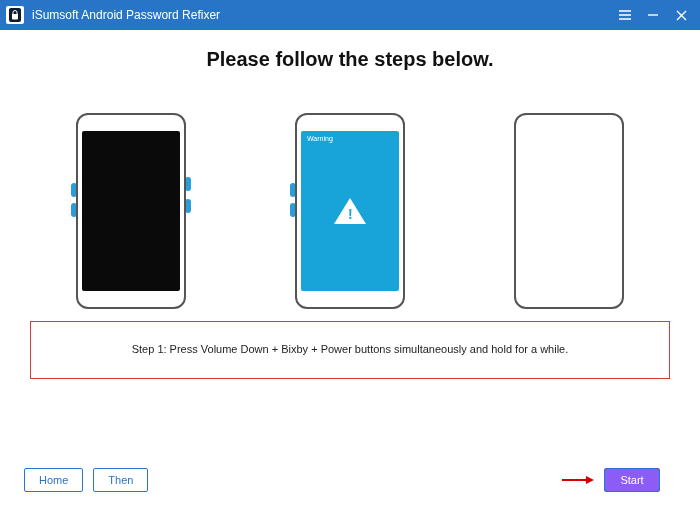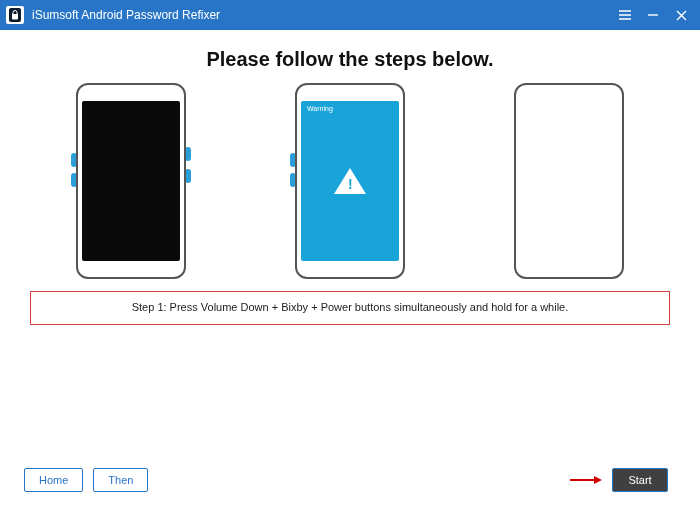--- a/index.html
+++ b/index.html
@@ -4,44 +4,44 @@
 <style>
 * { margin: 0; padding: 0; box-sizing: border-box; }
 body { width: 700px; height: 506px; font-family: Arial, sans-serif; background: #fff; position: relative; }
 .titlebar { height: 30px; background: #2875c7; display: flex; align-items: center; padding: 0 6px; color: #fff; }
 .app-icon { width: 18px; height: 18px; background: #fff; border-radius: 2px; display: flex; align-items: center; justify-content: center; margin-right: 8px; }
 .app-icon-inner { width: 12px; height: 14px; background: #0b1b2b; border-radius: 2px; display: flex; align-items: center; justify-content: center; }
 .title-text { font-size: 12px; font-weight: 400; }
 .win-controls { margin-left: auto; display: flex; gap: 14px; align-items: center; padding-right: 6px; }
 .win-btn { width: 14px; height: 14px; display: flex; align-items: center; justify-content: center; cursor: pointer; }
 .content { padding: 18px 30px 0; }
-.heading { text-align: center; font-size: 20px; font-weight: 700; color: #111; margin-bottom: 12px; }
+.heading { text-align: center; font-size: 20px; font-weight: 700; color: #111; margin-bottom: 42px; }
 .steps-row { display: flex; justify-content: space-between; gap: 18px; }
 .step-col { flex: 1; display: flex; flex-direction: column; align-items: center; }
 .phone { width: 110px; height: 196px; position: relative; }
 .phone-body { position: absolute; inset: 0; border: 2px solid #555; border-radius: 12px; background: #fff; }
 .phone-screen { position: absolute; top: 18px; left: 6px; right: 6px; bottom: 18px; border-radius: 2px; display: flex; flex-direction: column; align-items: center; justify-content: center; }
 .screen-black { background: #0a0a0a; }
 .screen-blue { background: #18a4d8; }
 .side-btn { position: absolute; width: 6px; height: 14px; background: #2a9ed8; border-radius: 3px; }
 .side-btn.l1 { left: -5px; top: 70px; }
 .side-btn.l2 { left: -5px; top: 90px; }
 .side-btn.r1 { right: -5px; top: 64px; }
 .side-btn.r2 { right: -5px; top: 86px; }
 .warn-label { position: absolute; top: 4px; left: 6px; color: #fff; font-size: 7px; }
 .warn-tri { width: 0; height: 0; border-left: 16px solid transparent; border-right: 16px solid transparent; border-bottom: 26px solid #fff; position: relative; }
 .warn-exc { position: absolute; left: -2px; top: 8px; width: 4px; color: #18a4d8; font-size: 14px; font-weight: 700; text-align: center; }
 .dl-box { width: 34px; height: 34px; background: #fff; border-radius: 3px; display: flex; align-items: center; justify-content: center; margin-bottom: 6px; }
 .dl-text { color: #fff; font-size: 9px; }
-.captions { border: 1px solid #d43b3b; margin-top: 12px; padding: 8px 6px; display: flex; gap: 18px; }
+.captions { border: 1px solid #d43b3b; margin-top: 12px; padding: 20px 6px; display: flex; gap: 18px; }
 .caption { flex: 1; text-align: center; font-size: 11px; color: #222; line-height: 1.45; }
-.footer { position: absolute; left: 0; right: 8px; bottom: 14px; display: flex; align-items: center; padding: 0 24px; }
+.footer { position: absolute; left: 0; right: 16px; bottom: 14px; display: flex; align-items: center; padding: 0 24px; }
 .btn { height: 24px; padding: 0 14px; font-size: 11px; border-radius: 2px; cursor: pointer; display: flex; align-items: center; justify-content: center; }
 .btn-outline { border: 1px solid #2875c7; color: #2875c7; background: #fff; margin-right: 10px; }
-.btn-primary { background: #404040; color: #fff; border: 1px solid #2875c7; min-width: 56px; }
+.btn-primary { background: #8b5cf6; color: #fff; border: 1px solid #2875c7; min-width: 56px; }
 .arrow-hint { margin-left: auto; margin-right: 10px; display: flex; align-items: center; }
 .arrow-line { width: 24px; height: 2px; background: #d40000; }
 .arrow-head { width: 0; height: 0; border-top: 4px solid transparent; border-bottom: 4px solid transparent; border-left: 8px solid #d40000; }
 </style>
 </head>
 <body>
 
 <div class="titlebar">
   <div class="app-icon">
     <div class="app-icon-inner">

